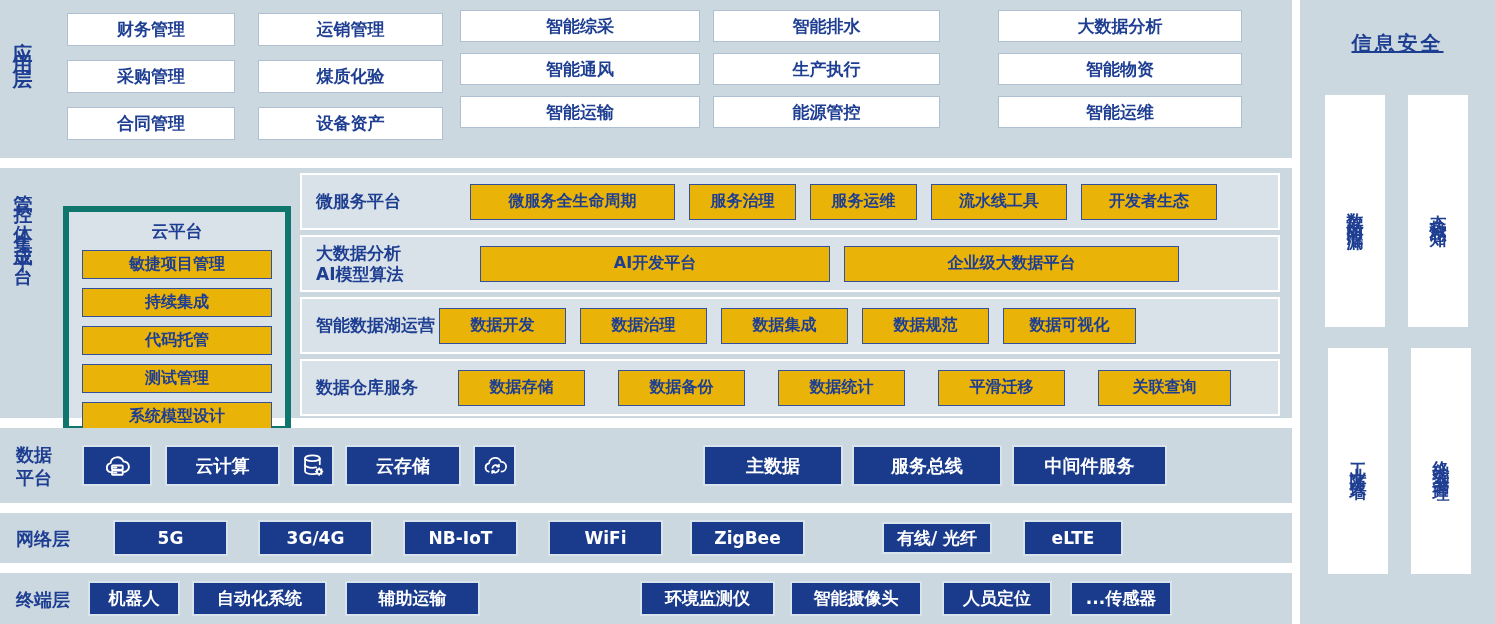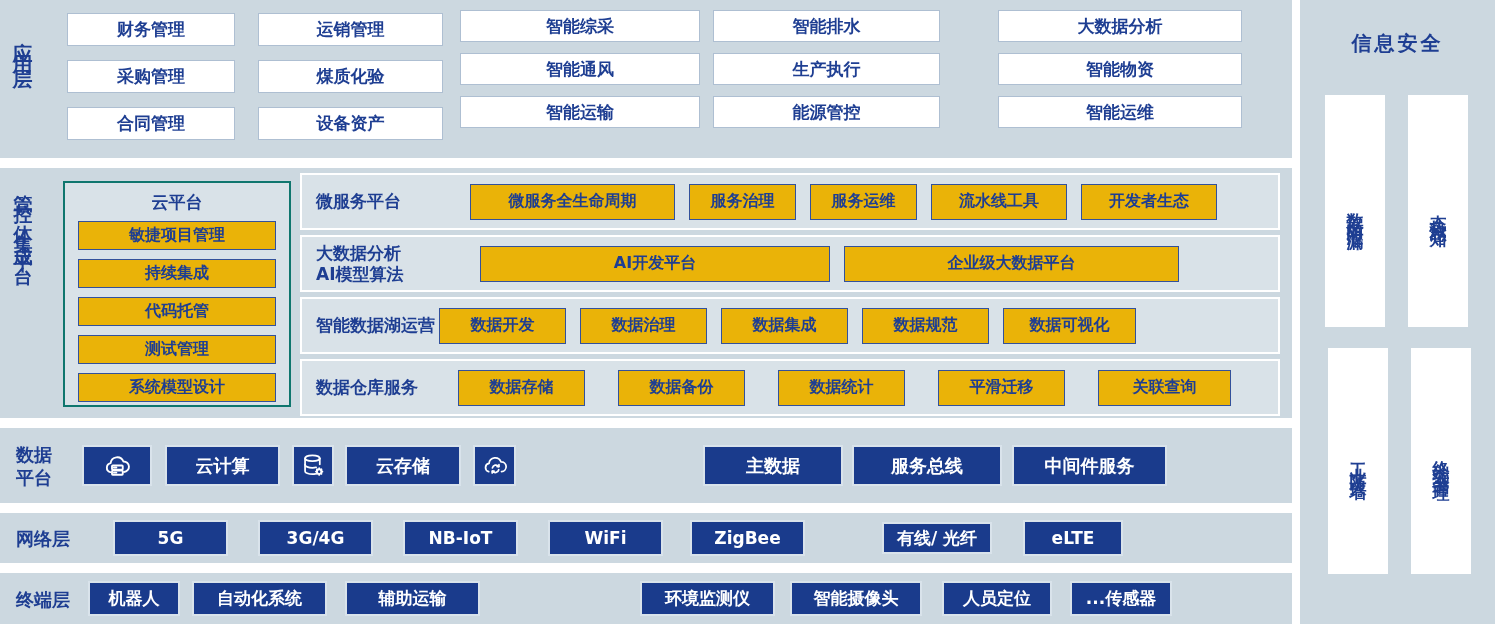--- a/index.html
+++ b/index.html
@@ -27,21 +27,21 @@
   .appcol { position:absolute; display:flex; flex-direction:column; }
   .wbox {
     background:#ffffff; border:1px solid #aebfd2;
     display:flex; align-items:center; justify-content:center;
     color:#1e3e92; font-size:17px; font-weight:bold;
   }
   .c12 .wbox { height:33px; margin-bottom:14px; }
   .c345 .wbox { height:32px; margin-bottom:11px; }
 
   
-  .subpanel { position:absolute; border:2px solid #0f766e; background:rgba(255,255,255,0.25); }
+  .subpanel { position:absolute; border:6px solid #0f766e; background:rgba(255,255,255,0.25);margin-top:25px; }
   .cloud-title { text-align:center; color:#1e3e92; font-weight:bold; font-size:17px; padding:8px 0 7px 0; }
   .cloud-items { padding:0 13px; }
   .mitem {
     background:#eab308; border:1px solid #33519b;
     display:flex; align-items:center; justify-content:center;
     color:#1e3e92; font-size:16px; font-weight:bold;
   }
   .cloud-items .mitem { height:29px; margin-bottom:9px; }
   .mrows { position:absolute; left:300px; top:5px; width:980px; }
   .mrow {
@@ -56,21 +56,21 @@
   .dbox {
     position:absolute;
     background:#1a3b8c; border:2px solid #d9e3eb;
     color:#ffffff; font-weight:bold; font-size:17px;
     display:flex; align-items:center; justify-content:center;
   }
   .icon-box svg { display:block; }
 
   
   .sec-title { position:absolute; width:100%; top:30px; text-align:center;
-    color:#1e3e92; font-weight:bold; font-size:20px; letter-spacing:3px; }
+    color:#1e3e92; font-weight:bold; font-size:20px; letter-spacing:3px;text-decoration:underline; }
   .secbox { position:absolute; background:#ffffff; display:flex; align-items:center; justify-content:center; }
   .secbox span {
     writing-mode:vertical-rl; text-orientation:upright;
     color:#1e3e92; font-weight:bold; font-size:17px; letter-spacing:5px; line-height:1;
   }
 </style>
 </head>
 <body>
 
 <div class="panel" style="left:0;top:0;width:1292px;height:158px">

